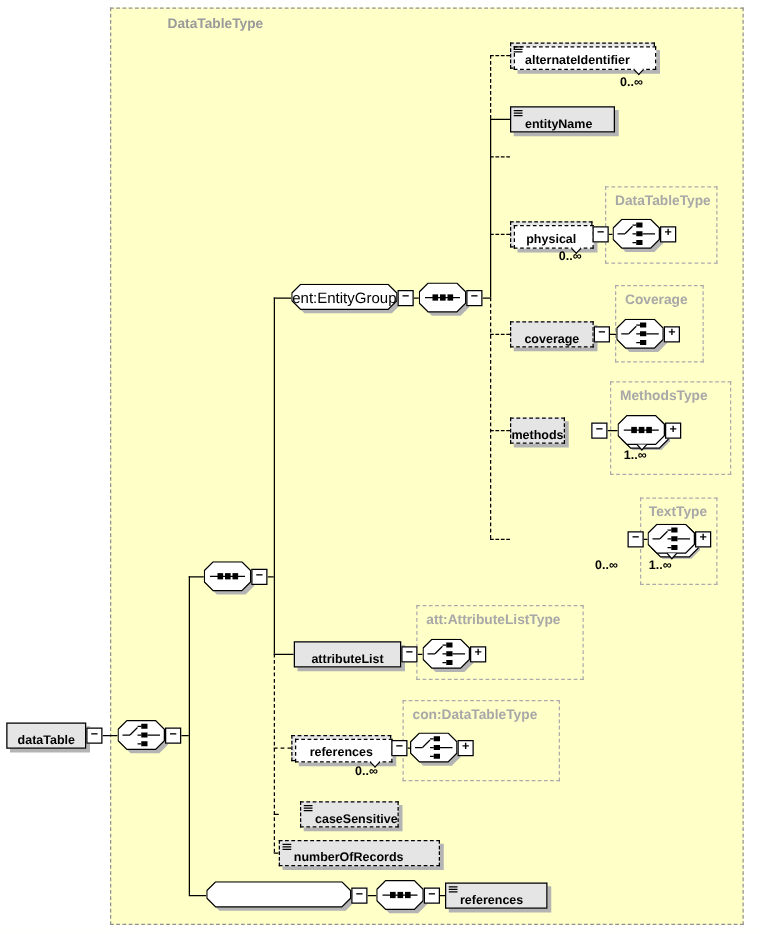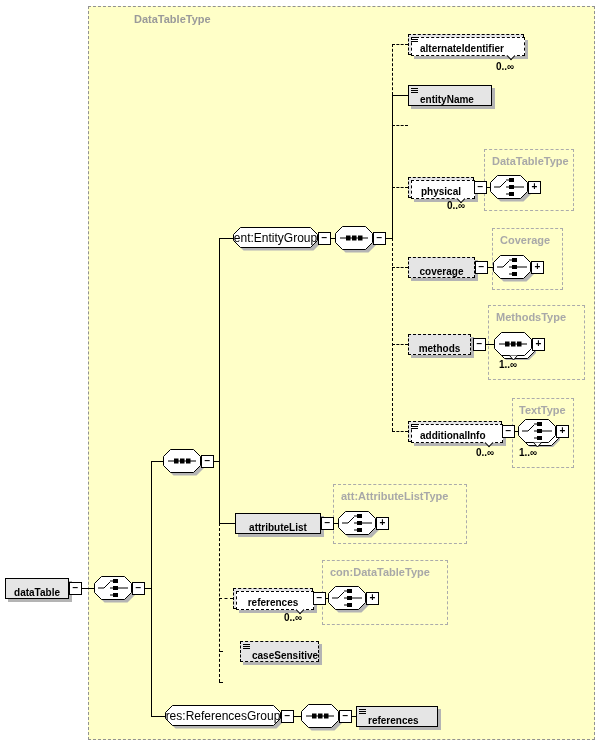--- a/index.html
+++ b/index.html
@@ -223,34 +223,30 @@
 
   <div class="ebox opt" style="left:408px;top:257px;width:67px;">
     <span>coverage</span>
   </div>
   <div class="exp" style="left:475px;top:261px;">−</div>
   <svg class="oct" style="left:493px;top:255px;" width="42" height="28">
       <use href="#sym-choice"></use>
     </svg>
   <div class="exp" style="left:531px;top:261px;">+</div>
 
-  <div class="ebox opt" style="left:408px;top:334px;width:63px;">
+  <div class="ebox opt" style="left:408px;top:334px;width:44px;">
     <span>methods</span>
   </div>
   <div class="exp" style="left:473px;top:338px;">−</div>
   <svg class="oct" style="left:494px;top:332px;" width="46" height="34">
       <use href="#sym-seq-multi"></use>
     </svg>
   <div class="exp" style="left:532px;top:338px;">+</div>
   <div class="occ" style="left:499px;top:359px;">1..∞</div>
 
-  <div class="ebox opt multi iconed" style="left:408px;top:421px;width:94px;">
-    <span class="tic"></span>
-    <span>additionalInfo</span>
-  </div>
   <div class="exp" style="left:502px;top:425px;">−</div>
   <svg class="oct" style="left:518px;top:419px;" width="46" height="34">
       <use href="#sym-choice-multi"></use>
     </svg>
   <div class="exp" style="left:556px;top:425px;">+</div>
   <div class="occ" style="left:476px;top:447px;">0..∞</div>
   <div class="occ" style="left:519px;top:447px;">1..∞</div>
 
   <div class="ebox" style="left:235px;top:513px;width:86px;">
     <span>attributeList</span>
@@ -268,25 +264,28 @@
   <svg class="oct" style="left:328px;top:586px;" width="42" height="28">
       <use href="#sym-choice"></use>
     </svg>
   <div class="exp" style="left:366px;top:592px;">+</div>
   <div class="occ" style="left:284px;top:612px;">0..∞</div>
 
   <div class="ebox opt iconed" style="left:240px;top:641px;width:79px;">
     <span class="tic"></span>
     <span>caseSensitive</span>
   </div>
+  <div class="ebox opt iconed" style="left:223px;top:672px;width:129px;">
+    <span class="tic"></span>
+    <span>numberOfRecords</span>
+  </div>
 
   <svg class="oct" style="left:165px;top:705px;" width="121" height="25">
       <use href="#sym-grp-res"></use>
     </svg>
-  <div class="grp-label" style="left:165px;top:705px;width:116px;height:21px;">res:ReferencesGroup</div>
   <div class="exp" style="left:281px;top:710px;">−</div>
   <svg class="oct" style="left:301px;top:704px;" width="42" height="28">
       <use href="#sym-seq"></use>
     </svg>
   <div class="exp" style="left:339px;top:710px;">−</div>
   <div class="ebox iconed" style="left:356px;top:706px;width:82px;">
     <span class="tic"></span>
     <span>references</span>
   </div>
 

